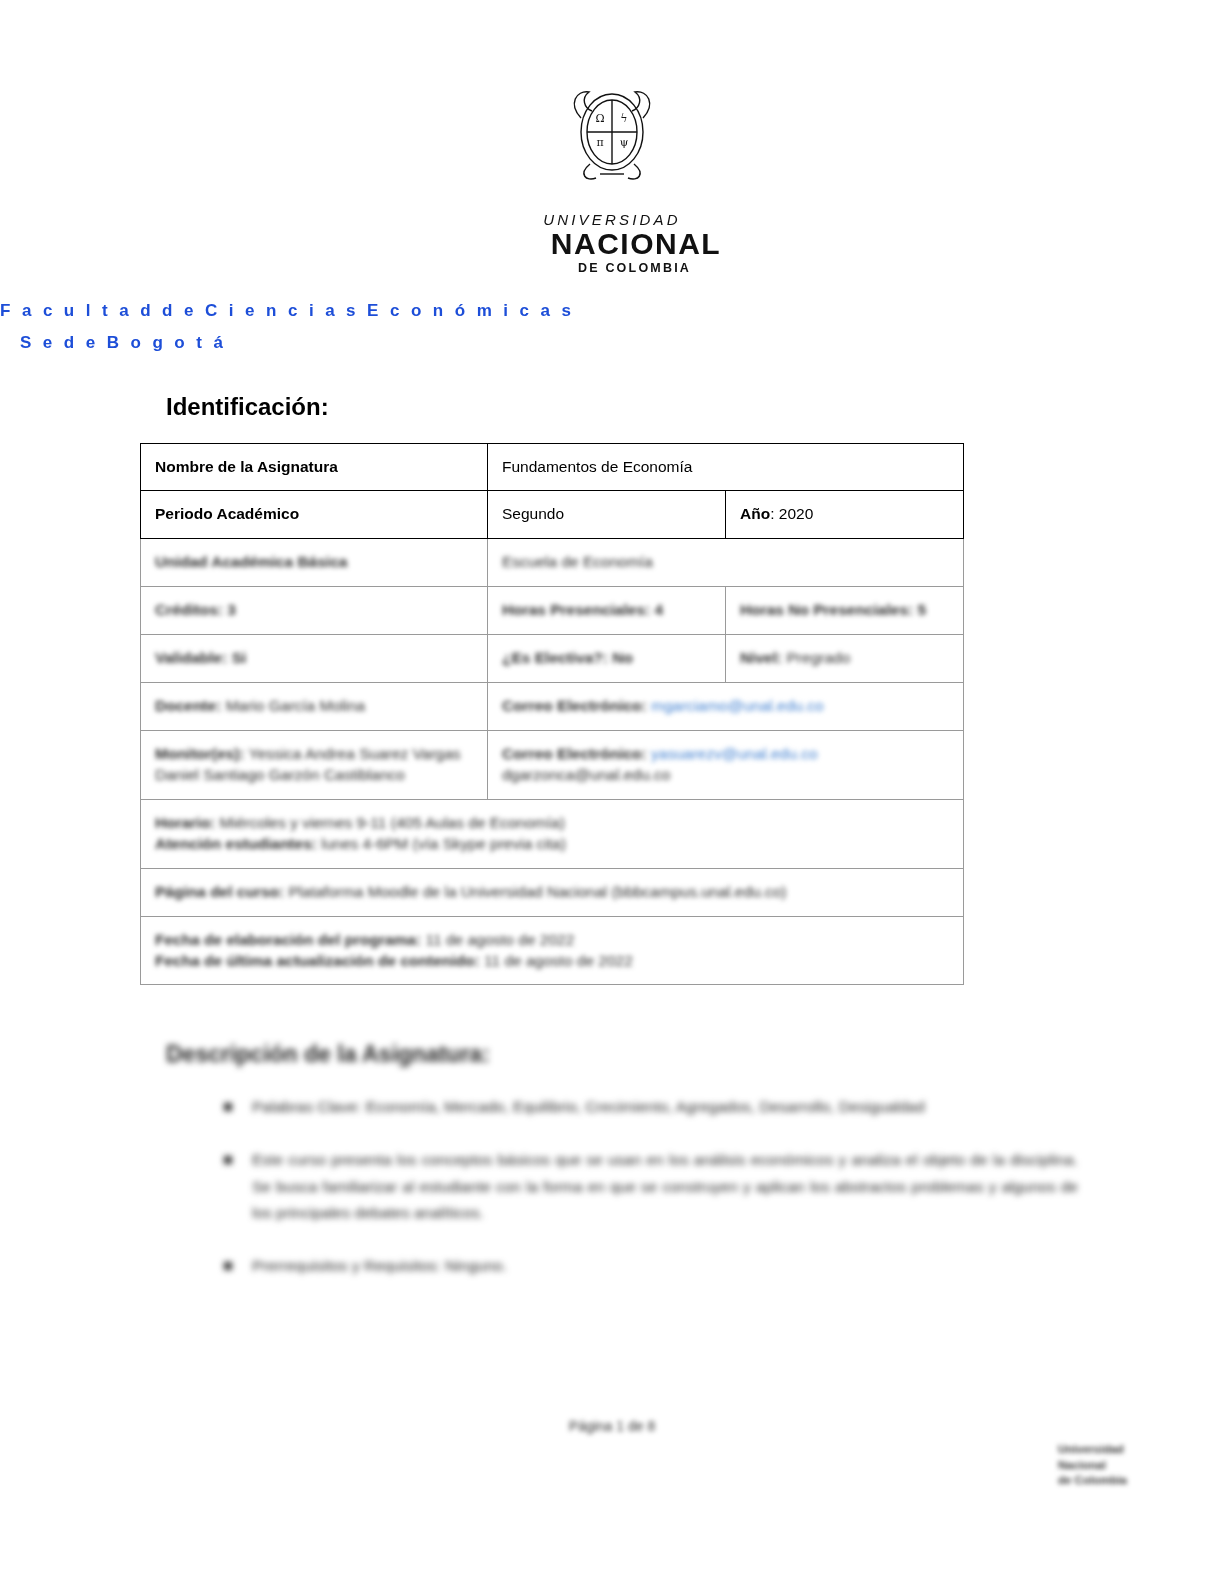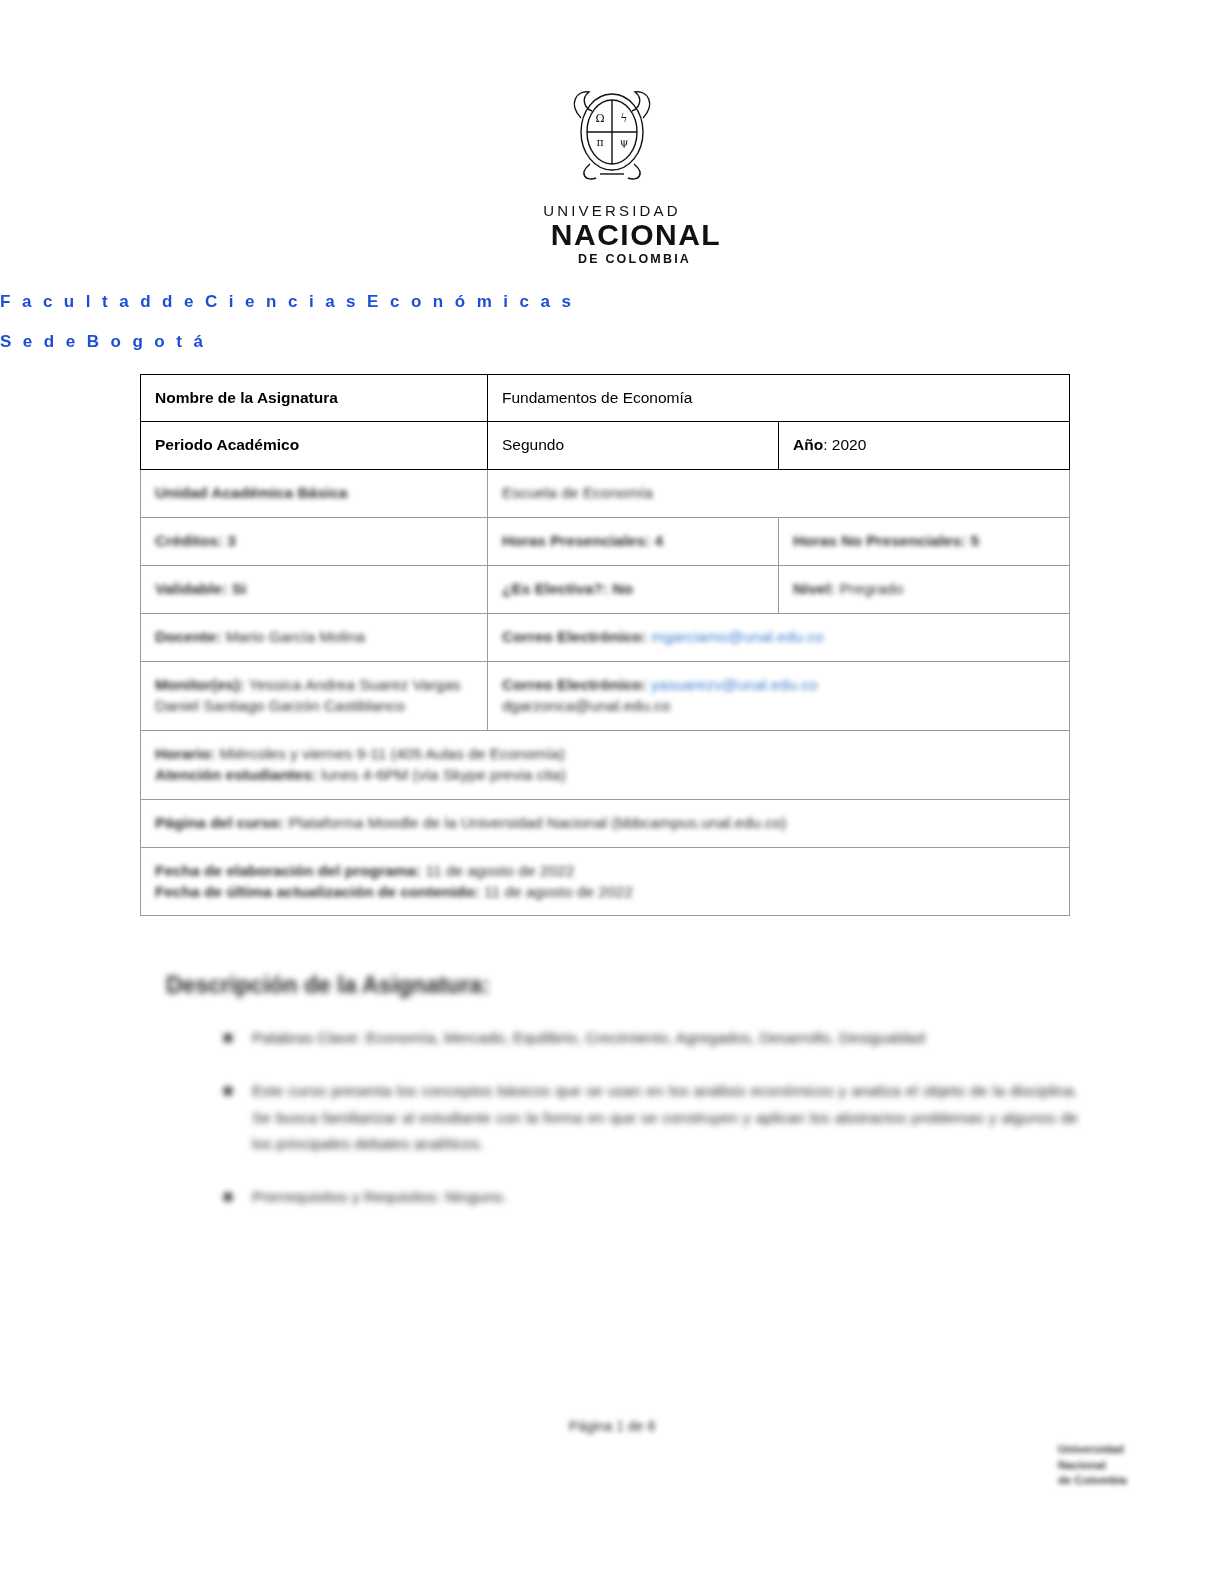--- a/index.html
+++ b/index.html
@@ -30,23 +30,24 @@
     padding-top: 78px;
   }
   .crest {
     display: inline-block;
   }
   .crest svg { display: block; margin: 0 auto; }
 
   .univ-line1 {
     font-size: 15px;
     letter-spacing: 3.2px;
-    margin-top: 8px;
+    margin-top: 17px;
     font-weight: 400;
     color: #111;
+    font-style: italic;
   }
   .univ-line2 {
     font-size: 30px;
     letter-spacing: 1.5px;
     font-weight: 700;
     line-height: 1.05;
     color: #111;
     margin-left: 48px;
   }
   .univ-line3 {
@@ -60,35 +61,36 @@
 
   .faculty {
     font-size: 17px;
     font-weight: 700;
     letter-spacing: 3.4px;
     margin-top: 26px;
     color: #1d4ed8;
   }
   .faculty .l2 {
     display: block;
-    margin-top: 20px;
+    margin-top: 12px;
+    padding-left: 20px;
   }
 
   
   .section-title {
     font-size: 24px;
     font-weight: 700;
     margin: 40px 0 0 166px;
   }
 
   
   table.idtable {
     border-collapse: collapse;
     margin: 22px 0 0 140px;
-    width: 930px;
+    width: 824px;
     table-layout: fixed;
   }
   table.idtable td {
     border: 1px solid #000000;
     padding: 13px 14px;
     font-size: 15.5px;
     vertical-align: middle;
     line-height: 1.35;
   }
   td.lbl { font-weight: 700; }
@@ -193,20 +195,21 @@
     <div class="univ-line1">UNIVERSIDAD</div>
     <div class="univ-line2">NACIONAL</div>
     <div class="univ-line3">DE COLOMBIA</div>
   </div>
 
   <div class="faculty">
     <span>F a c u l t a d   d e   C i e n c i a s   E c o n ó m i c a s</span>
     <span class="l2">S e d e   B o g o t á</span>
   </div>
 
+  <div class="section-title">Identificación:</div>
 
   <table class="idtable">
     <tbody>
       <tr>
         <td class="lbl c1">Nombre de la Asignatura</td>
         <td colspan="2">Fundamentos de Economía</td>
       </tr>
       <tr>
         <td class="lbl c1">Periodo Académico</td>
         <td class="c2">Segundo</td>

